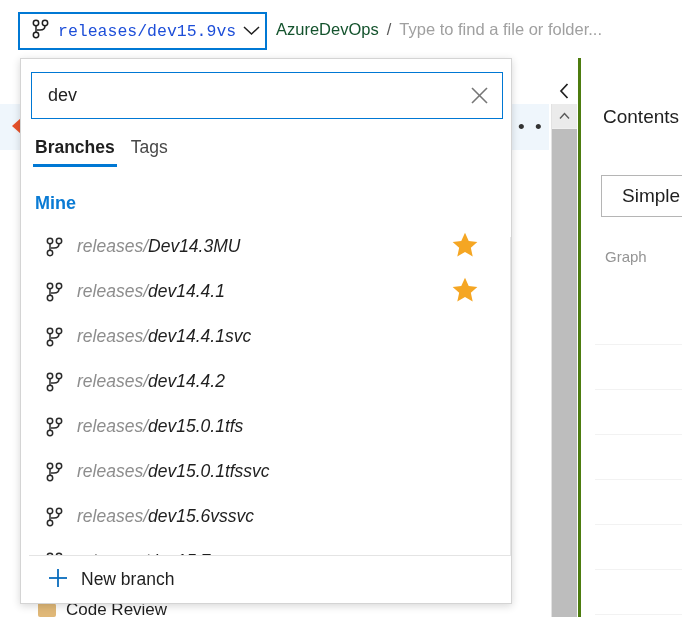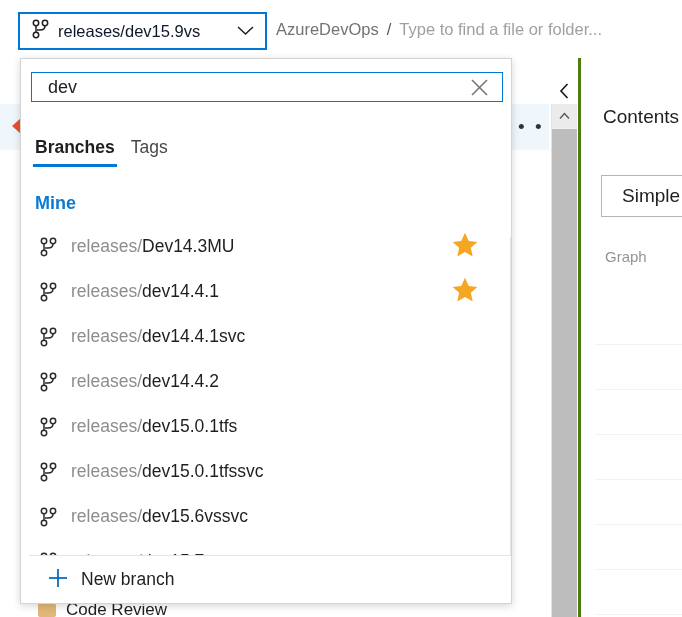--- a/index.html
+++ b/index.html
@@ -40,35 +40,36 @@
     background: #ffffff;
     display: flex;
     align-items: center;
     padding: 0 10px 0 12px;
     cursor: pointer;
   }
   .branch-picker .bp-icon { flex: 0 0 auto; margin-right: 9px; display: block; }
   .branch-picker .bp-label {
     flex: 1 1 auto;
     font-size: 16.5px;
-    color: #0f172a;
-    white-space: nowrap;
+    color: #1d4ed8;
+    white-space: nowrap;
+    font-family: Liberation Mono, monospace;
   }
   .branch-picker .bp-chevron { flex: 0 0 auto; margin-left: 6px; display: block; }
 
   .breadcrumb {
     position: absolute;
     left: 276px; top: 20px;
     display: flex;
     align-items: baseline;
     white-space: nowrap;
   }
   .bc-root {
     font-size: 16.5px;
-    color: #737373;
+    color: #14532d;
     cursor: pointer;
   }
   .bc-sep {
     font-size: 16.5px;
     color: #5a5a5a;
     margin: 0 8px;
   }
   .bc-placeholder {
     font-size: 16.5px;
     color: #a0a0a0;
@@ -217,21 +218,21 @@
     background: #ffffff;
     border: 1px solid #d4d4d4;
     box-shadow: 0 2px 8px rgba(0,0,0,0.16);
     overflow: hidden;
   }
 
   
   .search-wrap {
     position: absolute;
     left: 10px; top: 13px;
-    width: 472px; height: 30px;
+    width: 472px; height: 47px;
     border: 1.5px solid #0078d4;
     background: #ffffff;
     display: flex;
     align-items: center;
   }
   .search-input {
     flex: 1 1 auto;
     border: none;
     outline: none;
     background: transparent;
@@ -295,23 +296,24 @@
     white-space: nowrap;
   }
 
   .branch-list { width: 478px; }
 
   .branch-row {
     position: relative;
     height: 45px;
     display: flex;
     align-items: center;
-    padding-left: 16px;
+    padding-left: 22px;
     padding-right: 14px;
     cursor: pointer;
+    font-style: italic;
   }
 
   .branch-row .row-icon {
     flex: 0 0 auto;
     width: 22px;
     margin-right: 12px;
     display: flex;
     align-items: center;
     justify-content: center;
   }

